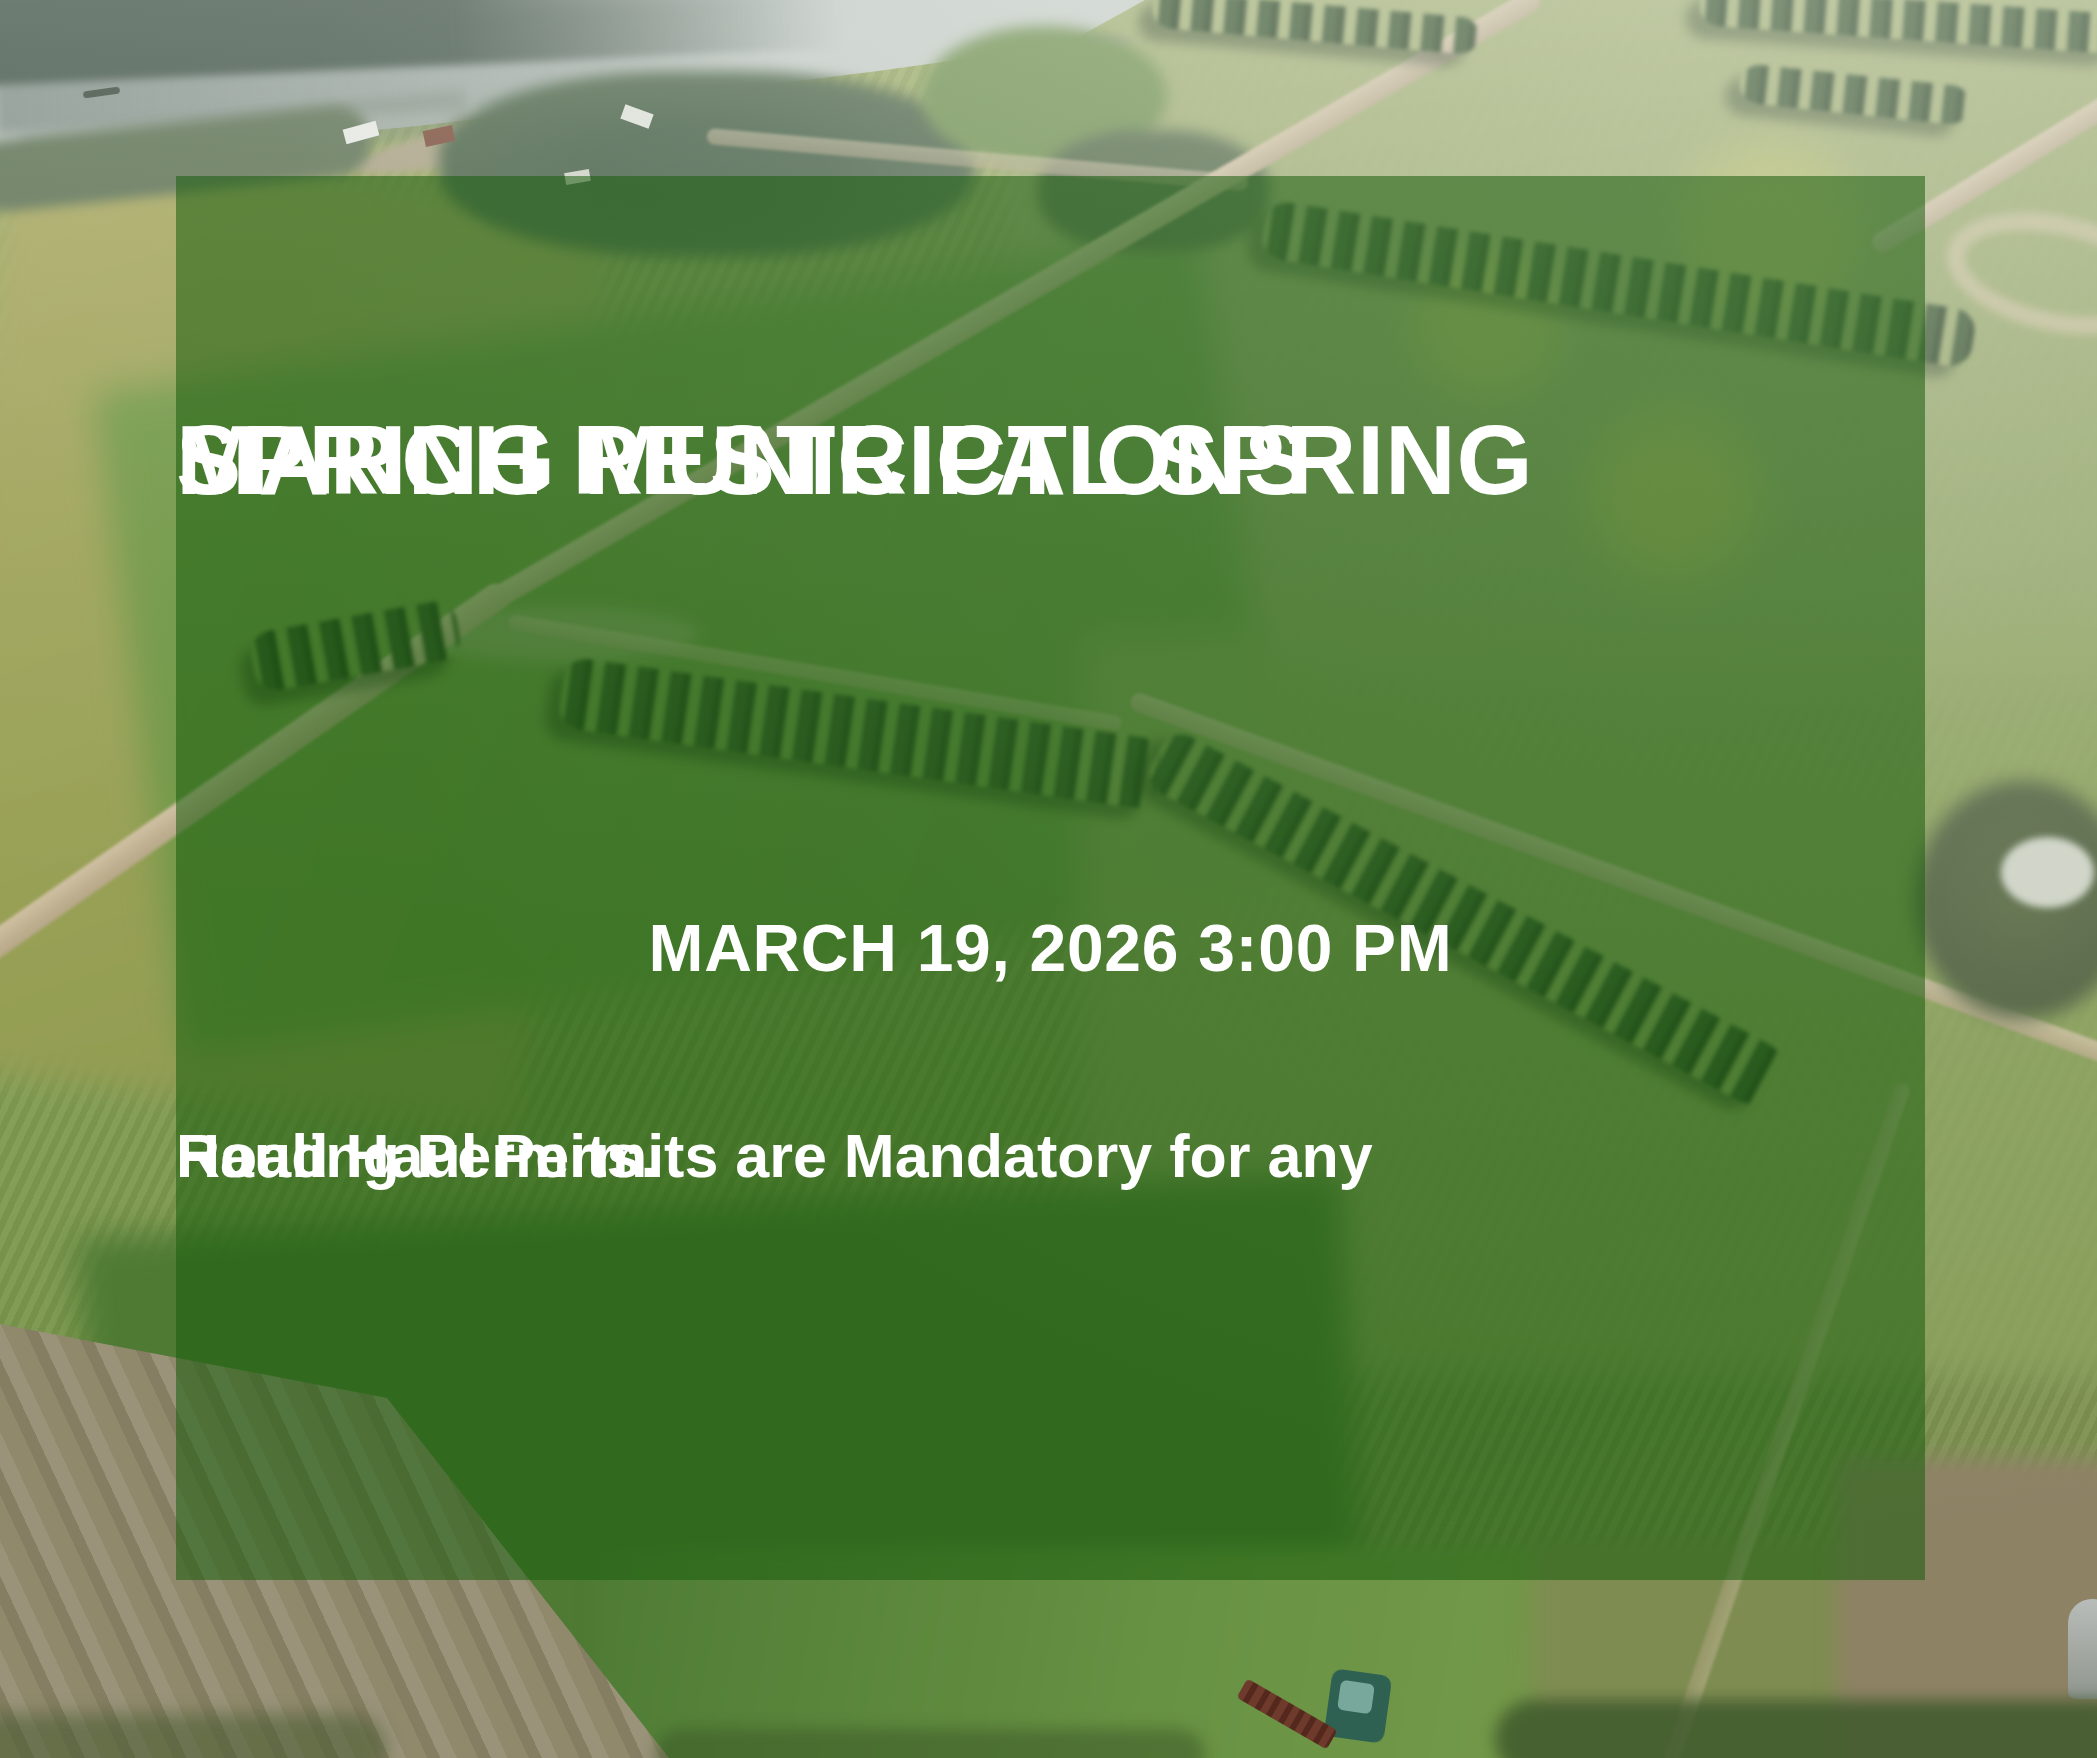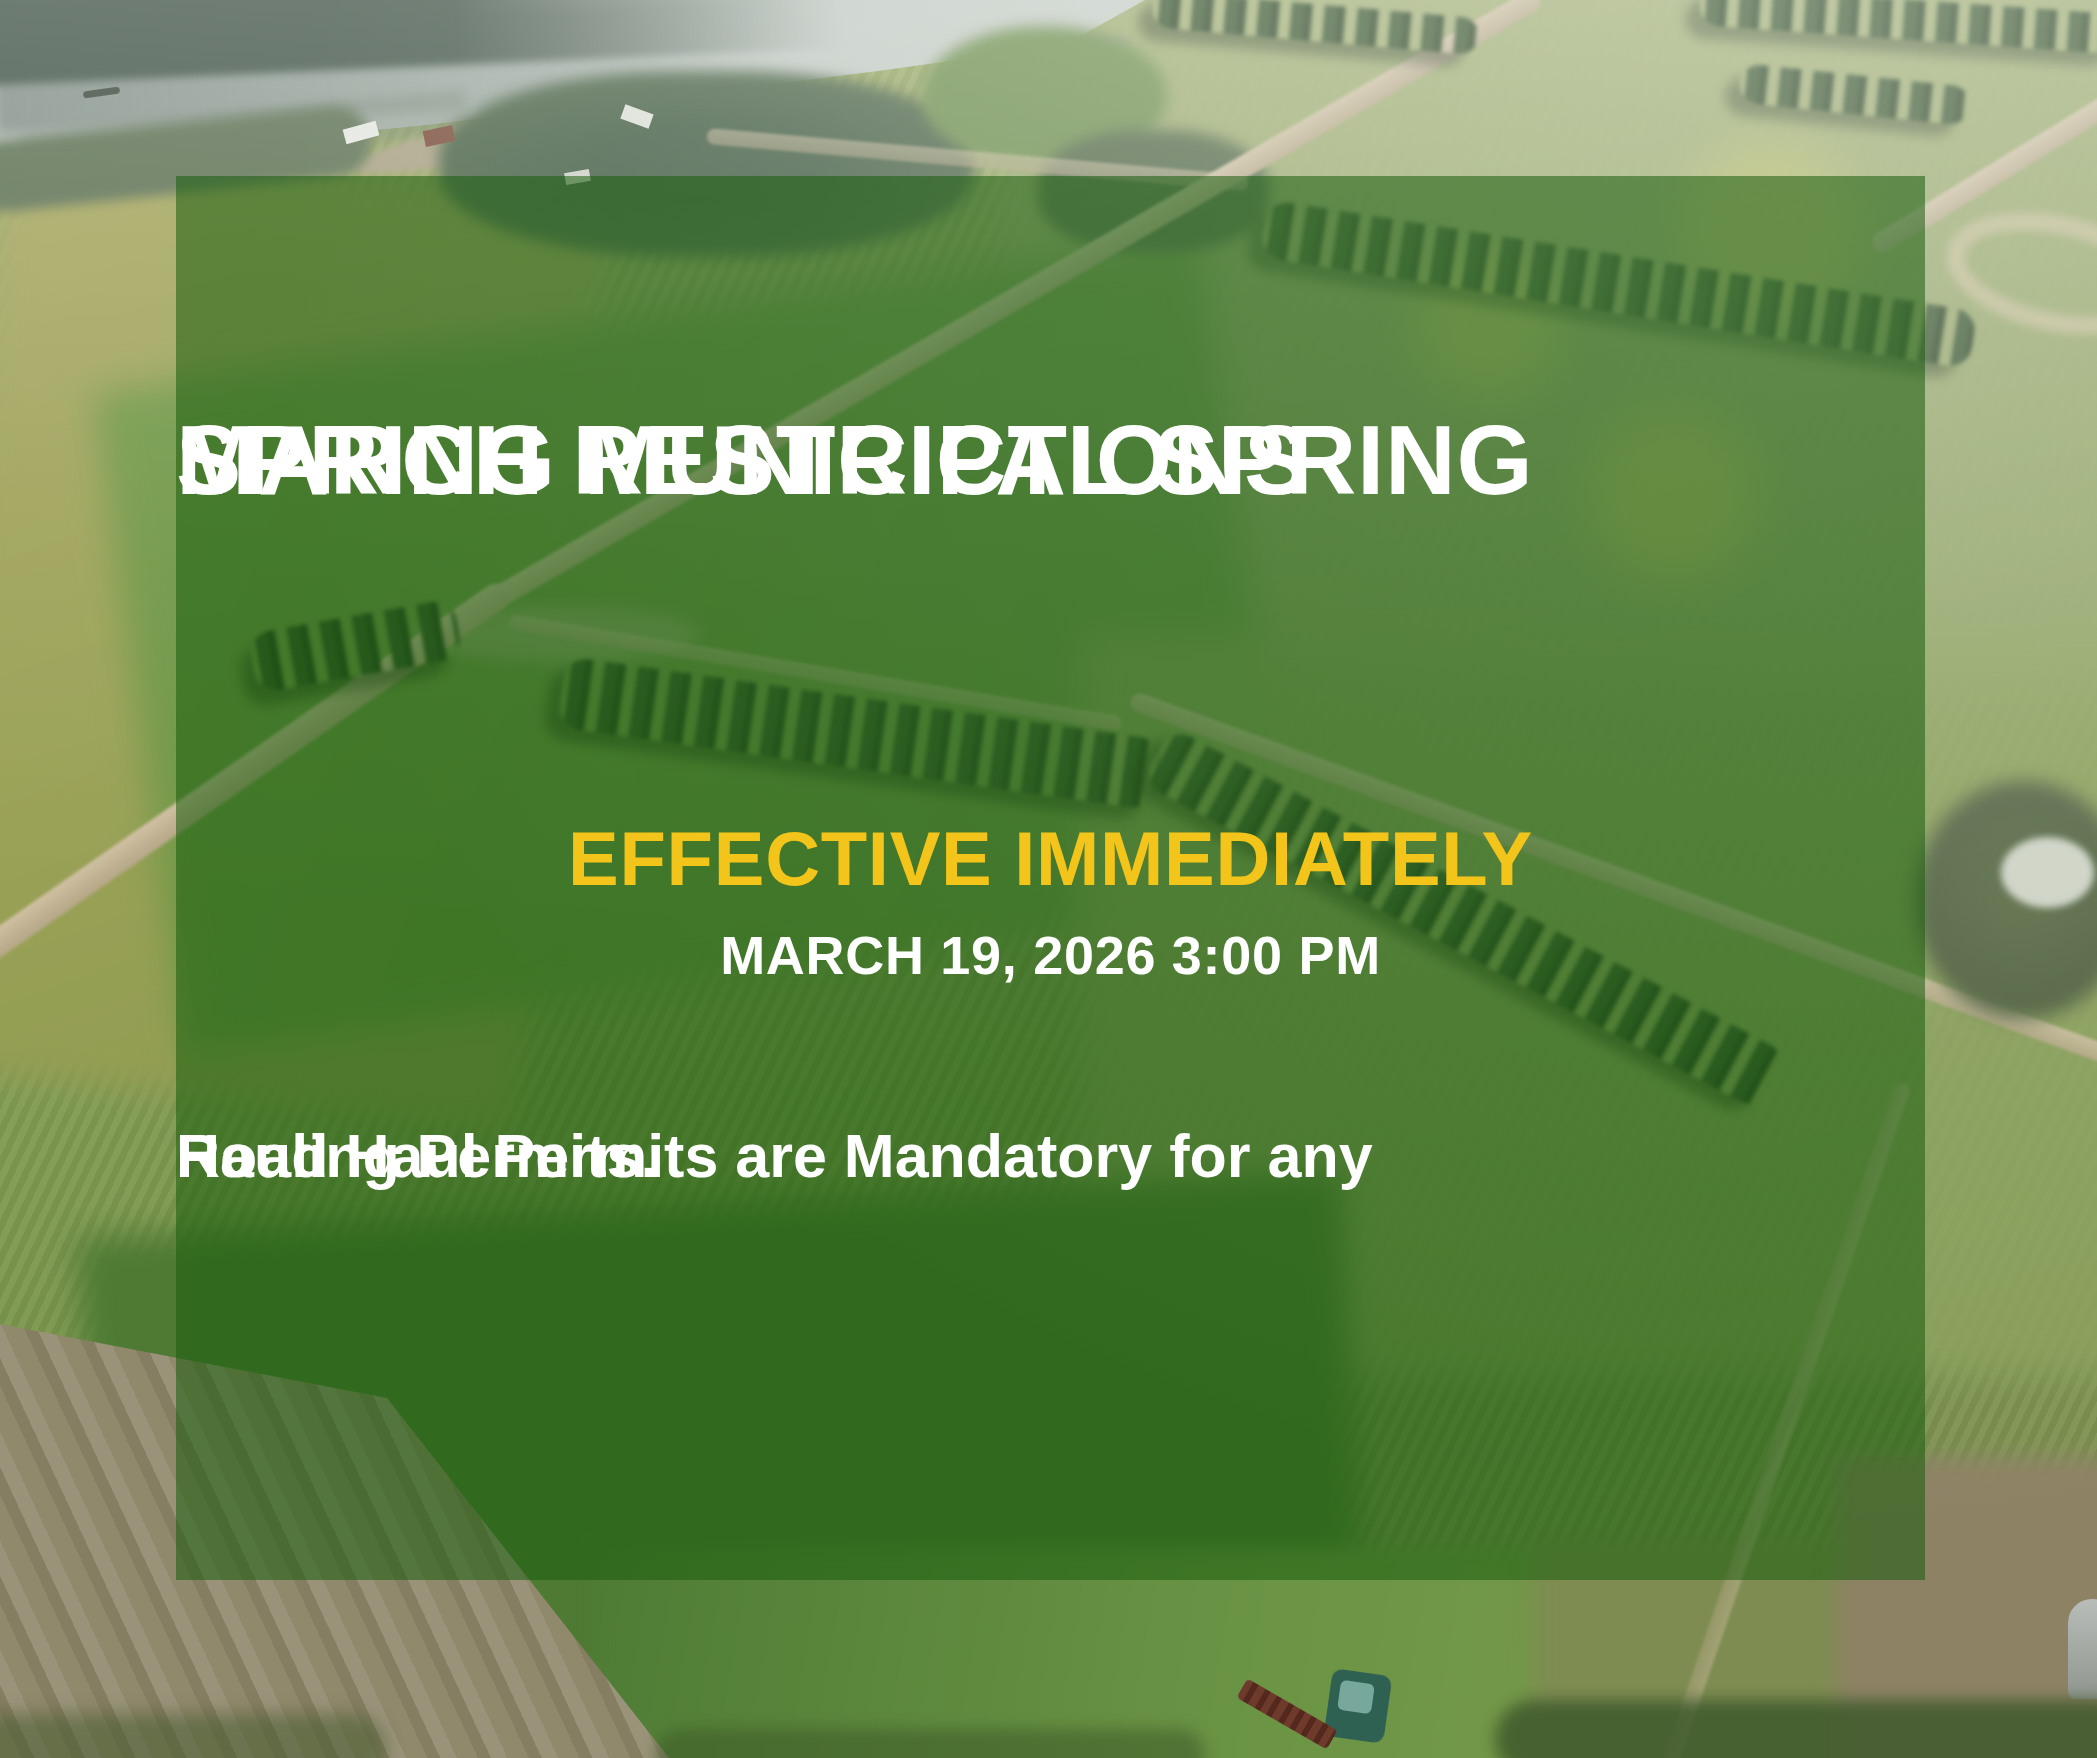--- a/index.html
+++ b/index.html
@@ -109,21 +109,21 @@
   .haze{inset:0;background:
         linear-gradient(185deg,rgba(236,240,234,.32) 0%,rgba(236,240,234,.18) 18%,
           rgba(236,240,234,.06) 38%,rgba(236,240,234,0) 55%),
         radial-gradient(ellipse at 85% 18%,rgba(235,238,230,.22),transparent 60%);}
 
   
   .panel{left:176px;top:176px;width:1749px;height:1404px;background:rgba(25,92,12,.55);}
   .panel .txt{left:0;right:0;text-align:center;color:#fff;font-weight:700;}
   .title{top:210px;font-size:98px;line-height:1.52;letter-spacing:0.7px;}
   .highlight{top:630px;font-size:76px;line-height:1.4;letter-spacing:0.7px;}
-  .datetime{top:742px;font-size:54px;line-height:1.4;letter-spacing:0.7px;}
+  .datetime{top:726px;font-size:66px;line-height:1.4;letter-spacing:0.7px;}
   .body-text{top:941px;font-size:61px;line-height:1.31;}
   .pill{left:339px;top:1211px;width:1071px;height:92px;border-radius:46px;background:#fff;
         display:flex;align-items:center;justify-content:center;}
   .pill span{position:static;font-size:37px;font-weight:400;color:#2a2a2a;letter-spacing:0.4px;}
 </style>
 </head>
 <body>
 
 <div id="canvas">
 
@@ -181,21 +181,20 @@
     <div class="tractor-cab"></div>
     <div class="implement"></div>
     <div class="haze"></div>
   </div>
 
   <div class="panel" style="background-color: rgba(25, 92, 12, 0.55);">
     <div class="txt title" style="color: rgb(255, 255, 255);">
       <div>SPRING MUNICIPAL SPRING</div>
       <div>MARCH RESTRICTIONS</div>
     </div>
-    <div class="txt highlight" style="color: rgb(243, 196, 26);">EFFECTIVE IMMEDIATELY</div>
     <div class="txt datetime" style="color: rgb(255, 255, 255);">MARCH 19, 2026 3:00 PM</div>
     <div class="txt body-text" style="color: rgb(255, 255, 255);">
       <div>Road Haul Permits are Mandatory for any</div>
       <div>Hauling Permits.</div>
     </div>
   </div>
 
 </div>
 
 

